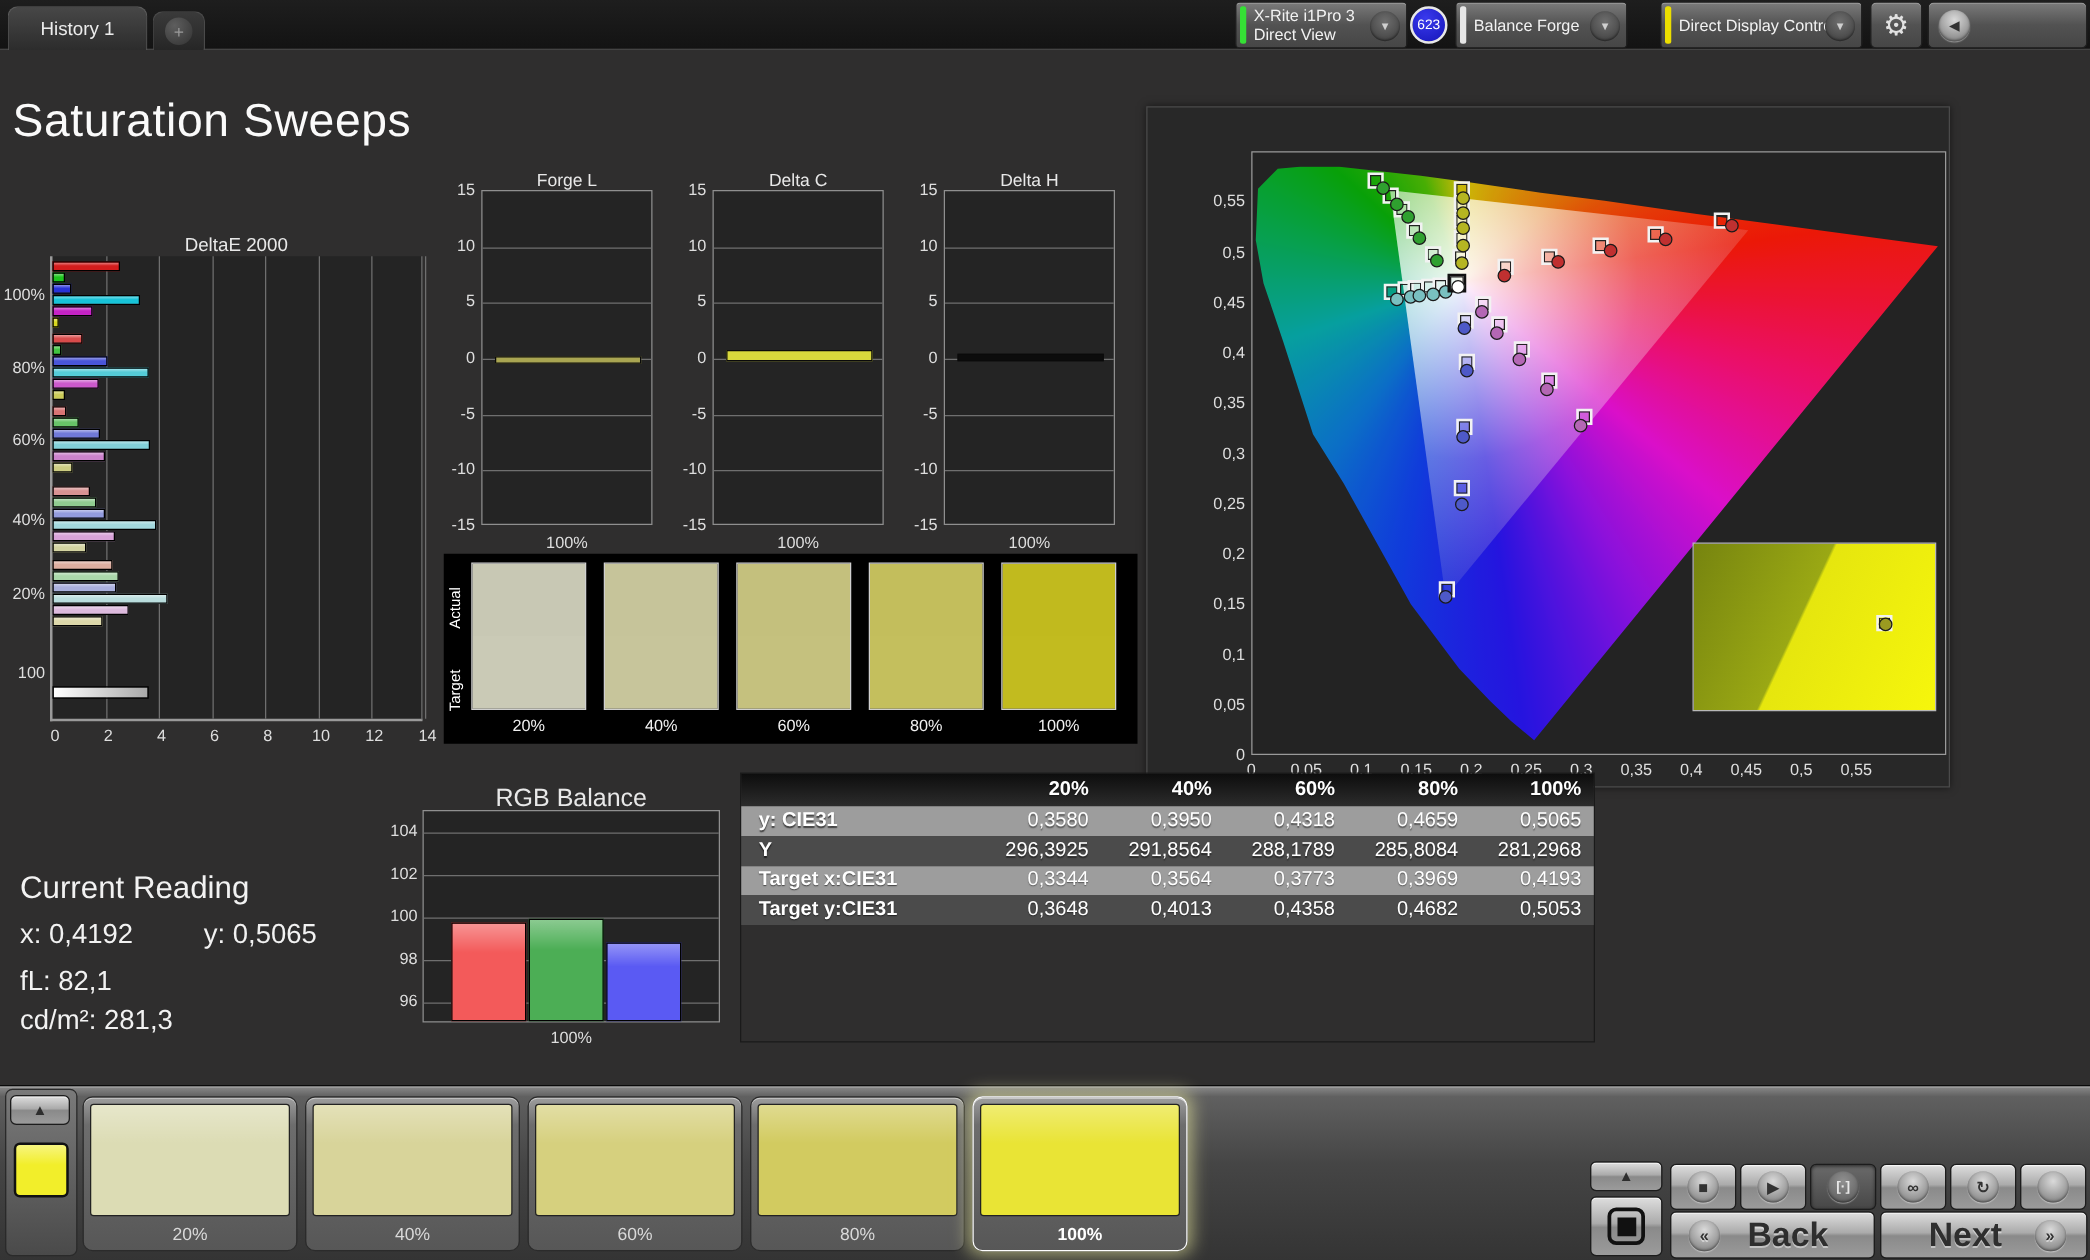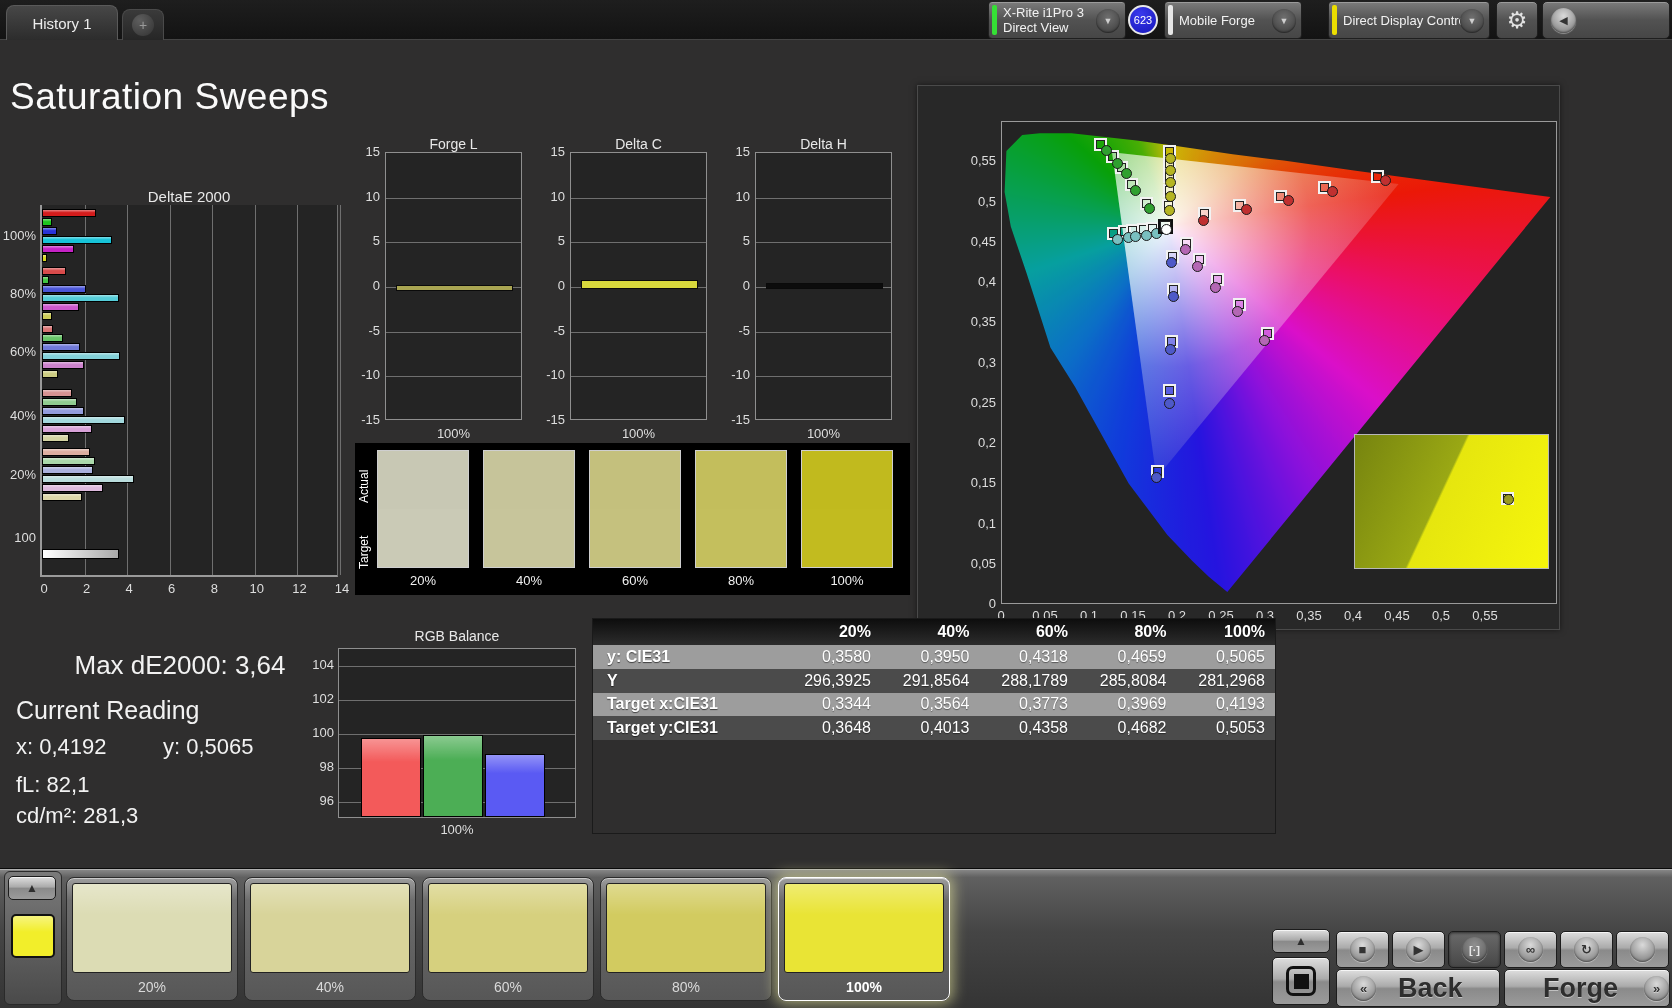--- a/index.html
+++ b/index.html
@@ -101,21 +101,21 @@
           <span>X-Rite i1Pro 3</span>
           <span>Direct View</span>
         </span>
       <span class="chev">▼</span>
     </div>
     <div class="badge" style="left:1128px">623</div>
 
     <div class="devbtn" style="left:1164px;width:138px">
       <span class="stripe" style="background: rgb(230, 230, 230);"></span>
       <span class="dlabel">
-          <span>Mobile Forge</span>
+          <span>Balance Forge</span>
         </span>
       <span class="chev">▼</span>
     </div>
 
     <div class="devbtn" style="left:1328px;width:162px">
       <span class="stripe" style="background: rgb(236, 222, 0);"></span>
       <span class="dlabel">
           <span>Direct Display Control</span>
         </span>
       <span class="chev">▼</span>
@@ -352,29 +352,28 @@
       <div class="tick" style="left: 44px; width: 34px; text-align: right; top: 349px;">0,2</div>
       <div class="tick" style="left: 44px; width: 34px; text-align: right; top: 308.75px;">0,25</div>
       <div class="tick" style="left: 44px; width: 34px; text-align: right; top: 268.5px;">0,3</div>
       <div class="tick" style="left: 44px; width: 34px; text-align: right; top: 228.25px;">0,35</div>
       <div class="tick" style="left: 44px; width: 34px; text-align: right; top: 188px;">0,4</div>
       <div class="tick" style="left: 44px; width: 34px; text-align: right; top: 147.75px;">0,45</div>
       <div class="tick" style="left: 44px; width: 34px; text-align: right; top: 107.5px;">0,5</div>
       <div class="tick" style="left: 44px; width: 34px; text-align: right; top: 67.25px;">0,55</div>
     </div>
 
-  <div class="stat" style="left:30px;top:650px;width:300px;text-align:center;font-size:26px">Max dE2000: 3,64</div>
   <div class="stat" style="left:16px;top:696px;font-size:25px">Current Reading</div>
   <div class="stat" style="left:16px;top:734px;font-size:22px">x: 0,4192</div>
   <div class="stat" style="left:163px;top:734px;font-size:22px">y: 0,5065</div>
   <div class="stat" style="left:16px;top:772px;font-size:22px">fL: 82,1</div>
   <div class="stat" style="left:16px;top:803px;font-size:22px">cd/m²: 281,3</div>
 
   <div id="rgb" style="position:absolute;left:300px;top:626px;width:290px;height:210px">
-    <div class="ctitle" style="left:38px;top:2px;width:238px;font-size:14px">RGB Balance</div>
+    <div class="ctitle" style="left:38px;top:2px;width:238px;font-size:20px">RGB Balance</div>
     <div class="plot" id="rgb-plot">
         <div class="grid-h" style="top: 17px;"></div>
         <div class="grid-h" style="top: 51px;"></div>
         <div class="grid-h" style="top: 85px;"></div>
         <div class="grid-h" style="top: 119px;"></div>
         <div class="grid-h" style="top: 153px;"></div>
         <div class="rgbbar" style="left: 22px; height: 79.05px; background: linear-gradient(rgba(255, 255, 255, 0.35), rgba(255, 255, 255, 0) 30%), rgb(243, 90, 90);"></div>
         <div class="rgbbar" style="left: 84px; height: 82.45px; background: linear-gradient(rgba(255, 255, 255, 0.35), rgba(255, 255, 255, 0) 30%), rgb(76, 174, 85);"></div>
         <div class="rgbbar" style="left: 146px; height: 62.9px; background: linear-gradient(rgba(255, 255, 255, 0.35), rgba(255, 255, 255, 0) 30%), rgb(90, 90, 243);"></div>
       </div>
@@ -488,17 +487,17 @@
         <div class="ibtn mbtn" style="left: 1616px; width: 53px;">
           <div class="emb"></div>
         </div>
       </div>
 
     <div class="navbtn mbtn" style="left:1336px;width:164px;padding-left:14px;gap:22px">
       <span class="emb">«</span>
       <span>Back</span>
     </div>
     <div class="navbtn mbtn" style="left:1504px;width:166px;padding-left:38px;gap:26px">
-      <span>Forge</span>
+      <span>Next</span>
       <span class="emb">»</span>
     </div>
   </div>
 </div>
 
 </body></html>

